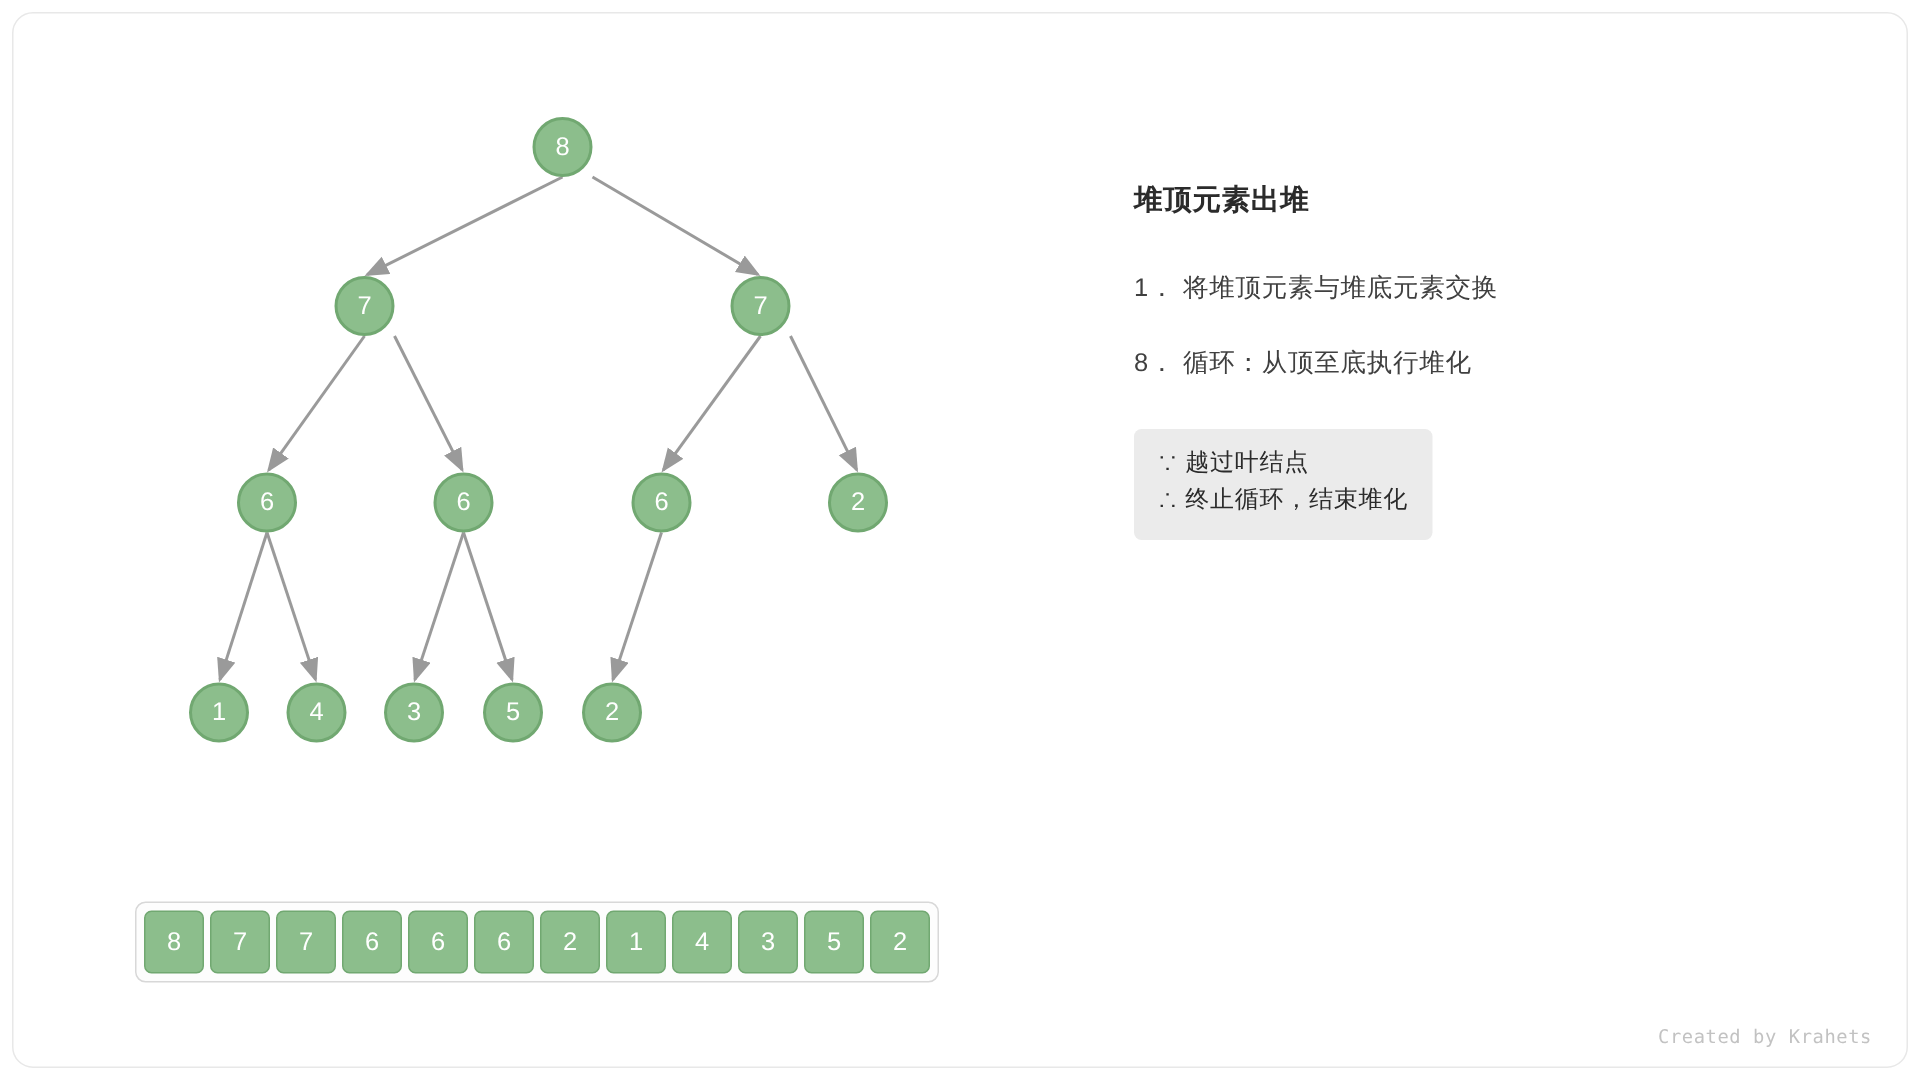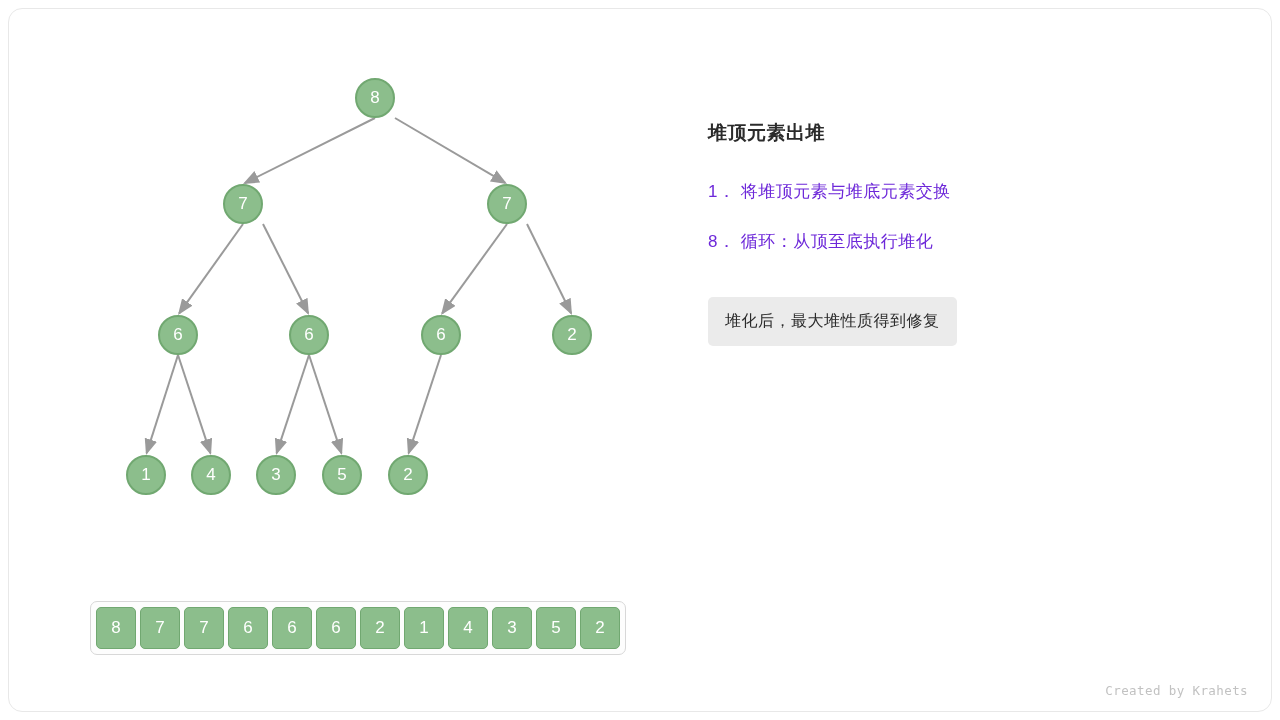--- a/index.html
+++ b/index.html
@@ -78,34 +78,34 @@
     border-radius: 5px;
     color: #ffffff;
     font-size: 17px;
     line-height: 40px;
     text-align: center;
     box-sizing: border-box;
   }
   
   #panel {
     position: absolute;
-    left: 708px;
+    left: 756px;
     top: 120px;
     width: 480px;
   }
   #panel-title {
     font-size: 19px;
     font-weight: bold;
     color: #2b2b2b;
     margin: 0 0 34px 0;
     letter-spacing: 0.5px;
   }
   .step {
     font-size: 17px;
-    color: #6d28d9;
+    color: #404040;
     margin-bottom: 27px;
     letter-spacing: 0.5px;
   }
   .note-box {
     background: #ebebeb;
     border-radius: 5px;
     padding: 11px 16px 13px 16px;
     display: inline-block;
     margin-top: 6px;
   }
@@ -192,19 +192,20 @@
       <div class="cell">5</div>
       <div class="cell">2</div>
     </div>
 
   <div id="panel">
     <div id="panel-title">堆顶元素出堆</div>
     <div id="steps">
         <div class="step">1． 将堆顶元素与堆底元素交换</div>
         <div class="step">8． 循环：从顶至底执行堆化</div>
       </div>
-    <div id="result-box">
-      <div class="note-line">堆化后，最大堆性质得到修复</div>
+    <div class="note-box">
+      <div class="note-line">∵ 越过叶结点</div>
+      <div class="note-line">∴ 终止循环，结束堆化</div>
     </div>
   </div>
 
   <div id="credit">Created by Krahets</div>
 </div>
 
 </body></html>

